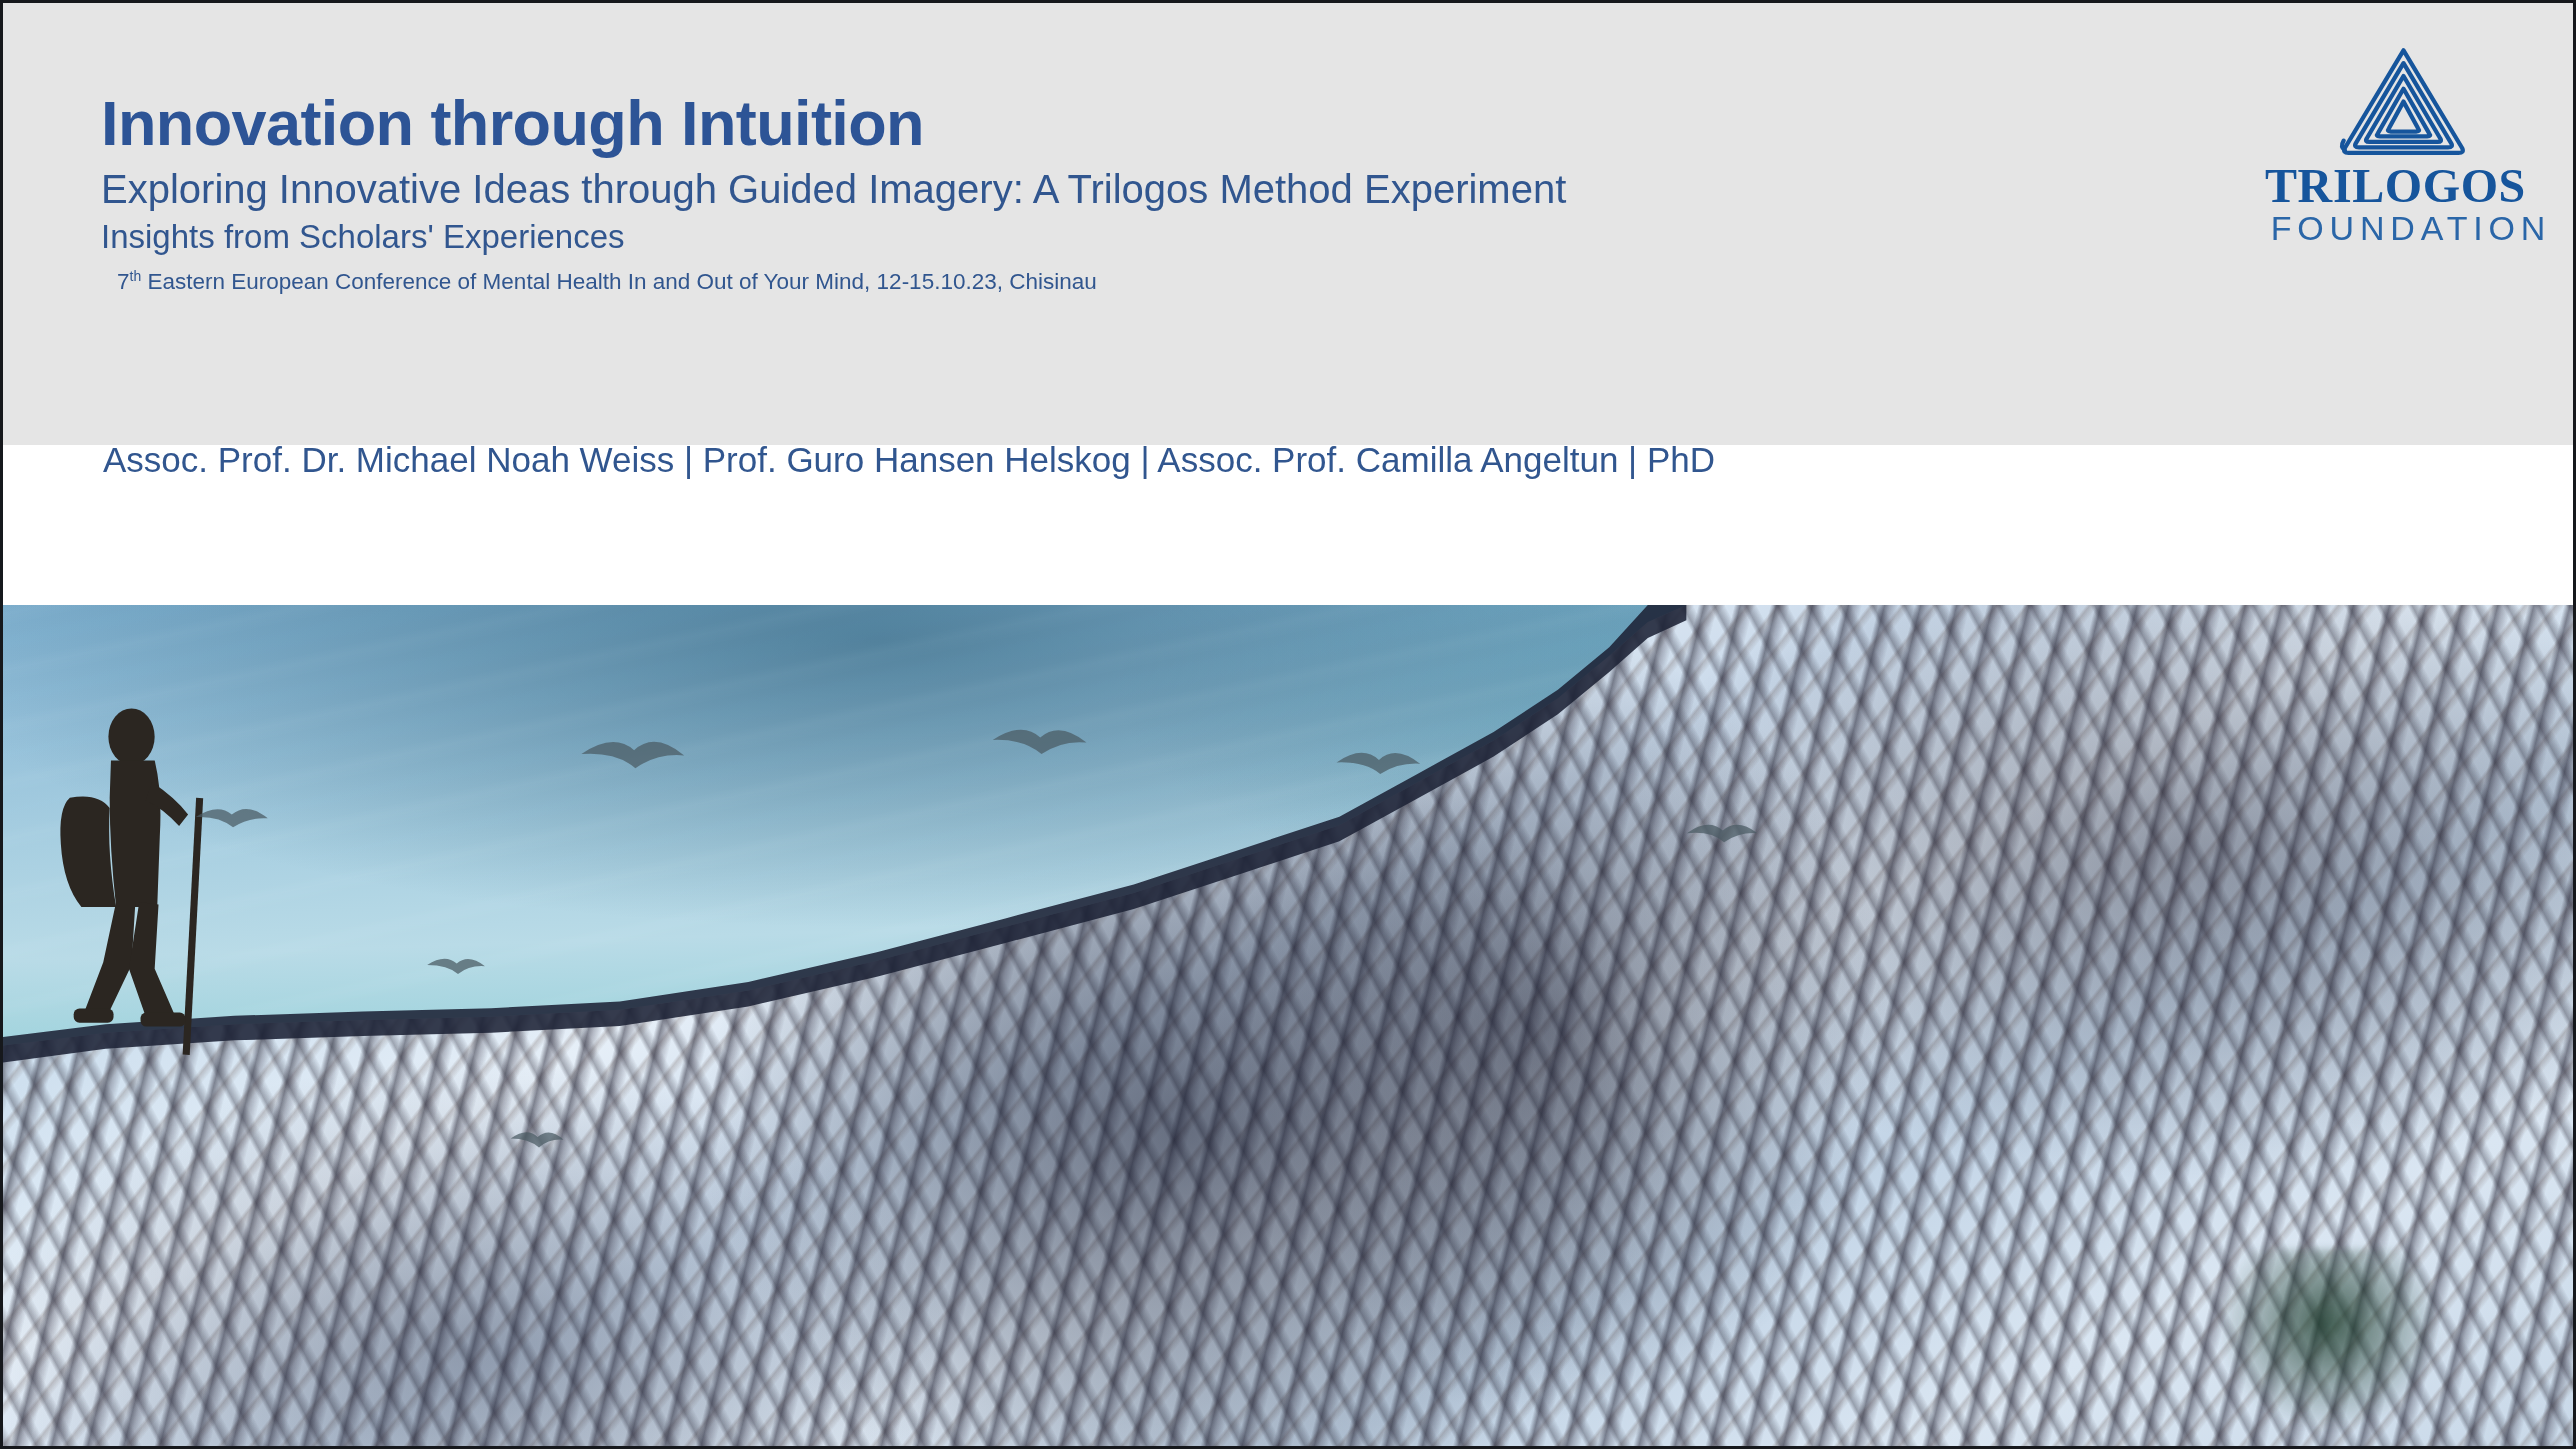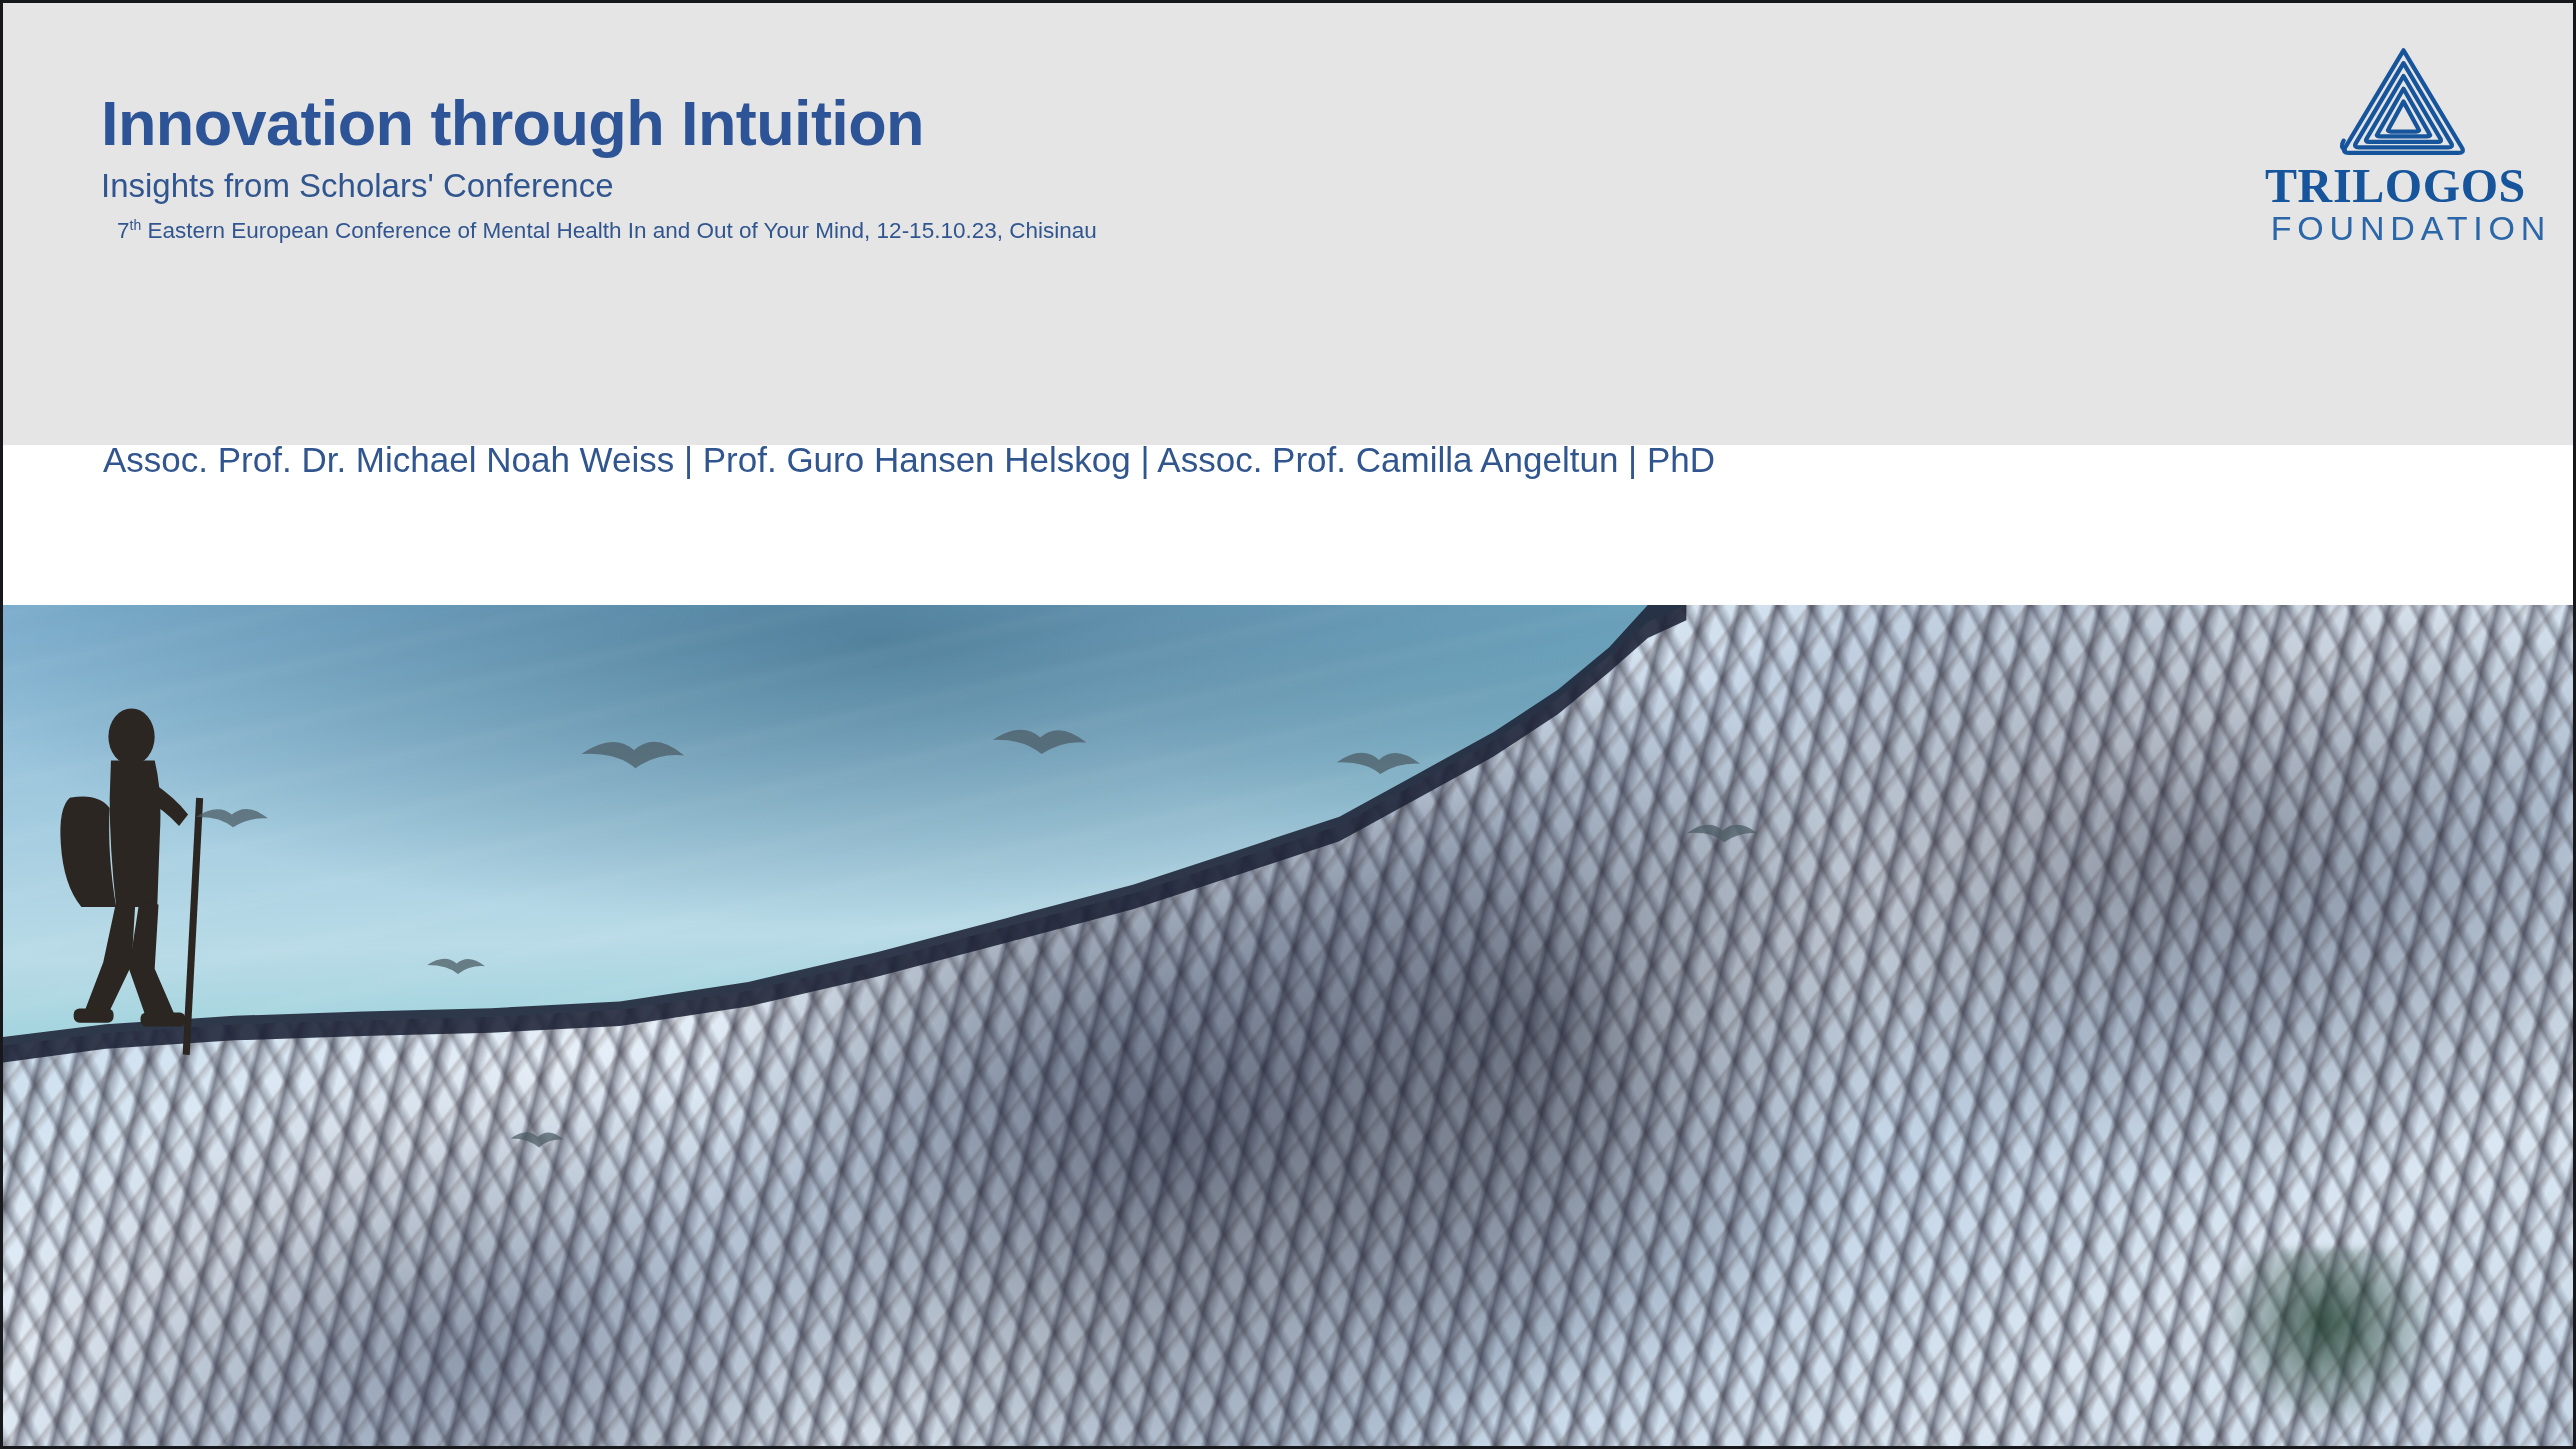--- a/index.html
+++ b/index.html
@@ -254,22 +254,23 @@
 </head>
 <body>
 
 <div id="slide">
 
   <div id="header">
 
     <div id="title-block">
       <h1 class="slide-title">Innovation through Intuition</h1>
 
-
-      <div class="slide-subtitle-2">Insights from Scholars' Conference</div>
+      <div class="slide-subtitle-1">Exploring Innovative Ideas through Guided Imagery: A Trilogos Method Experiment</div>
+
+      <div class="slide-subtitle-2">Insights from Scholars' Experiences</div>
 
       <div class="slide-conference">
         <span>7</span><sup>th</sup><span> Eastern European Conference of Mental Health In and Out of Your Mind, 12-15.10.23, Chisinau</span>
       </div>
     </div>
 
     <div id="authors-block">
       <div class="authors-line">Assoc. Prof. Dr. Michael Noah Weiss | Prof. Guro Hansen Helskog | Assoc. Prof. Camilla Angeltun | PhD</div>
     </div>
 

